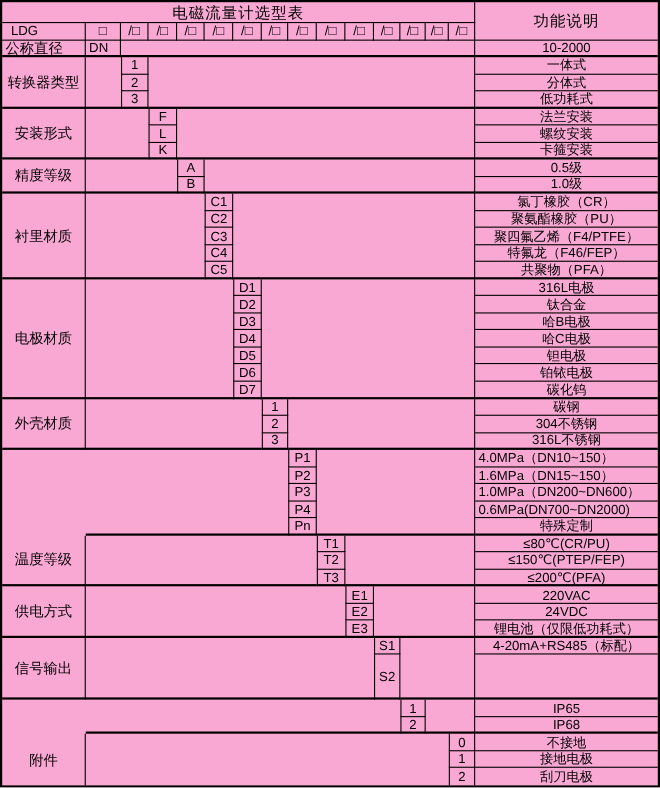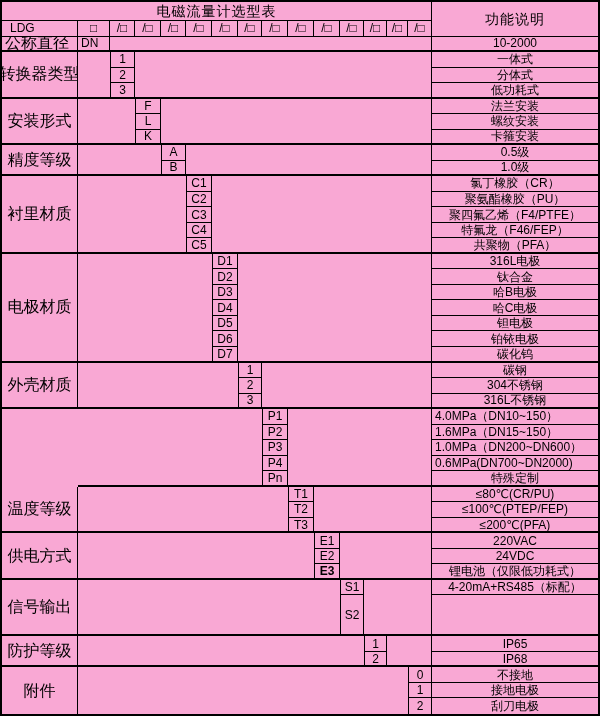--- a/index.html
+++ b/index.html
@@ -17,21 +17,21 @@
   }
   .cell{
     display:flex;align-items:center;justify-content:center;
     font-size:12px;line-height:1;
     overflow:hidden;white-space:nowrap;
     box-sizing:border-box;
   }
   .filler{box-sizing:border-box;}
   .title{font-size:14px;letter-spacing:1px;}
   .funchead{font-size:14px;letter-spacing:1px;}
-  .label{font-size:16px;}
+  .label{font-size:13px;}
   .left{justify-content:flex-start;padding-left:3px;}
   .pad8{padding-left:8px;}
   .bb1{border-bottom:1px solid #000;}
   .bb2{border-bottom:2px solid #000;}
   .br{border-right:1px solid #000;}
   .bl{border-left:1px solid #000;}
 </style>
 </head>
 <body>
 
@@ -136,40 +136,39 @@
     <div class="cell bl br bb1" style="grid-area: 30 / 9;">P4</div>
     <div class="cell left bb1" style="grid-area: 30 / 16;">0.6MPa(DN700~DN2000)</div>
     <div class="cell bl br bb2" style="grid-area: 31 / 9;">Pn</div>
     <div class="cell bb2" style="grid-area: 31 / 16;">特殊定制</div>
     <div class="cell label br bb2" style="grid-area: 32 / 1 / 35;">温度等级</div>
     <div class="filler bb2" style="grid-area: 32 / 2 / 35 / 10;"></div>
     <div class="filler br bb2" style="grid-area: 32 / 11 / 35 / 16;"></div>
     <div class="cell bl br bb1" style="grid-area: 32 / 10;">T1</div>
     <div class="cell bb1" style="grid-area: 32 / 16;">≤80℃(CR/PU)</div>
     <div class="cell bl br bb1" style="grid-area: 33 / 10;">T2</div>
-    <div class="cell bb1" style="grid-area: 33 / 16;">≤100℃(PTEP/FEP)</div>
+    <div class="cell bb1" style="grid-area: 33 / 16;">≤150℃(PTEP/FEP)</div>
     <div class="cell bl br bb2" style="grid-area: 34 / 10;">T3</div>
     <div class="cell bb2" style="grid-area: 34 / 16;">≤200℃(PFA)</div>
     <div class="cell label br bb2" style="grid-area: 35 / 1 / 38;">供电方式</div>
     <div class="filler bb2" style="grid-area: 35 / 2 / 38 / 11;"></div>
     <div class="filler br bb2" style="grid-area: 35 / 12 / 38 / 16;"></div>
     <div class="cell bl br bb1" style="grid-area: 35 / 11;">E1</div>
     <div class="cell bb1" style="grid-area: 35 / 16;">220VAC</div>
     <div class="cell bl br bb1" style="grid-area: 36 / 11;">E2</div>
     <div class="cell bb1" style="grid-area: 36 / 16;">24VDC</div>
-    <div class="cell bl br bb2" style="grid-area: 37 / 11; font-weight: bold;">E3</div>
+    <div class="cell bl br bb2" style="grid-area: 37 / 11;">E3</div>
     <div class="cell bb2" style="grid-area: 37 / 16;">锂电池（仅限低功耗式）</div>
     <div class="cell label br bb2" style="grid-area: 38 / 1 / 40;">信号输出</div>
     <div class="filler bb2" style="grid-area: 38 / 2 / 40 / 12;"></div>
     <div class="filler br bb2" style="grid-area: 38 / 13 / 40 / 16;"></div>
     <div class="cell bl br bb1" style="grid-area: 38 / 12;">S1</div>
     <div class="cell bb1" style="grid-area: 38 / 16;">4-20mA+RS485（标配）</div>
     <div class="cell bl br bb2" style="grid-area: 39 / 12;">S2</div>
     <div class="cell bb2" style="grid-area: 39 / 16; margin-top: 39px;">HART</div>
-    <div class="cell label br bb2" style="grid-area: 40 / 1 / 42;">防护等级</div>
     <div class="filler bb2" style="grid-area: 40 / 2 / 42 / 13;"></div>
     <div class="filler br bb2" style="grid-area: 40 / 14 / 42 / 16;"></div>
     <div class="cell bl br bb1" style="grid-area: 40 / 13;">1</div>
     <div class="cell bb1" style="grid-area: 40 / 16;">IP65</div>
     <div class="cell bl br bb2" style="grid-area: 41 / 13;">2</div>
     <div class="cell bb2" style="grid-area: 41 / 16;">IP68</div>
     <div class="cell label br" style="grid-area: 42 / 1 / 45;">附件</div>
     <div class="filler" style="grid-area: 42 / 2 / 45 / 15;"></div>
     <div class="cell bl br bb1" style="grid-area: 42 / 15;">0</div>
     <div class="cell bb1" style="grid-area: 42 / 16;">不接地</div>

